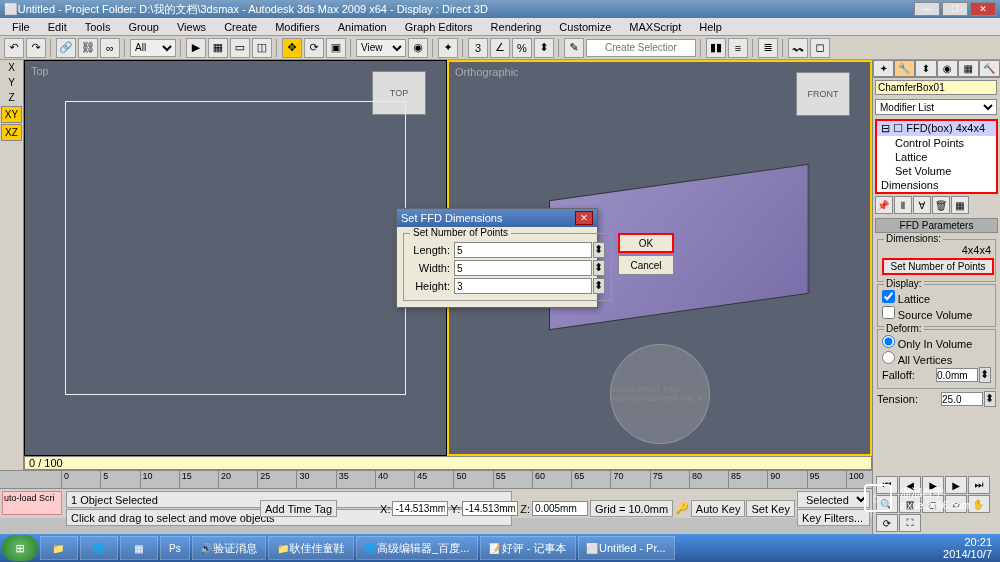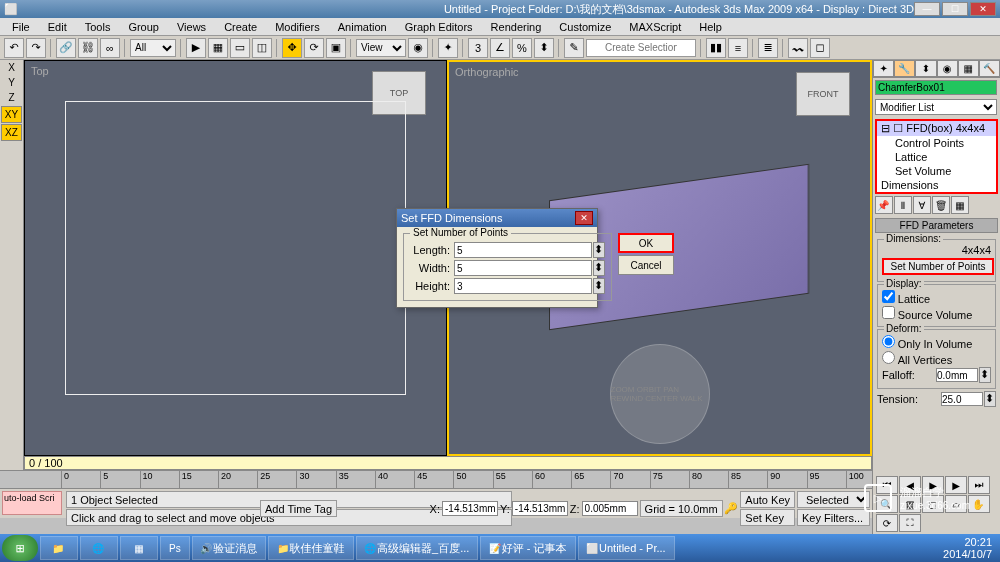--- a/index.html
+++ b/index.html
@@ -1,19 +1,19 @@
 <!DOCTYPE html>
 <html><head>
 <meta charset="utf-8">
 <style>
 * { margin: 0; padding: 0; box-sizing: border-box; font-family: Tahoma, Arial, sans-serif; font-size: 11px; }
 body { width: 1000px; height: 562px; background: #c0c0c0; overflow: hidden; position: relative; }
 
 .title-bar { height: 18px; background: linear-gradient(to bottom, #7a9fc4, #4a7aa8); color: #fff; display: flex; align-items: center; padding: 0 4px; }
-.title-bar-text { flex: 1; font-size: 11px; text-align: right; }
+.title-bar-text { flex: 1; font-size: 11px; }
 .win-controls { display: flex; gap: 2px; }
 .win-btn { width: 26px; height: 14px; background: #ddd; border: 1px solid #888; display: flex; align-items: center; justify-content: center; font-size: 9px; }
 .win-btn.close { background: #c94040; color: #fff; }
 
 .menu-bar { height: 18px; background: #e0e0e0; display: flex; align-items: center; padding: 0 4px; gap: 2px; border-bottom: 1px solid #999; }
 .menu-item { padding: 5px 8px; cursor: pointer; }
 
 .toolbar { height: 24px; background: #d4d0c8; border-bottom: 1px solid #999; display: flex; align-items: center; padding: 0 4px; gap: 2px; }
 .tb-btn { width: 20px; height: 20px; border: 1px solid #999; background: #e8e8e8; display: inline-flex; align-items: center; justify-content: center; font-size: 11px; }
 .tb-sep { width: 2px; height: 18px; border-left: 1px solid #999; margin: 0 2px; }
@@ -32,21 +32,21 @@
 .vp-top-obj { position: absolute; top: 40px; left: 40px; right: 40px; bottom: 60px; border: 1px solid #eee; }
 .vp-persp-obj { position: absolute; top: 120px; left: 100px; width: 260px; height: 130px; background: linear-gradient(135deg, #9a8fc4, #7a6faa); border: 1px solid #333; transform: skewY(-8deg) rotateX(2deg); }
 .vp-cube { position: absolute; top: 10px; right: 20px; width: 54px; height: 44px; background: #ddd; border: 1px solid #888; display: flex; align-items: center; justify-content: center; font-size: 9px; color: #555; }
 .vp-nav { position: absolute; bottom: 10px; left: 50%; transform: translateX(-50%); width: 100px; height: 100px; border-radius: 50%; background: rgba(180,180,180,0.3); border: 1px solid rgba(255,255,255,0.2); font-size:8px; color:#888; display:flex; align-items:center; justify-content:center; }
 
 .scroll-h { position: absolute; left: 24px; right: 0; bottom: 0; height: 14px; background: #fef9c3; border: 1px solid #888; display:flex; align-items:center; padding:0 4px; font-size:10px; }
 
 .cmd-panel { position: absolute; top: 60px; right: 0; width: 128px; bottom: 22px; background: #d4d0c8; border-left: 1px solid #888; overflow: hidden; }
 .panel-tabs { display: flex; height: 18px; border-bottom: 1px solid #888; }
 .panel-tab { flex: 1; border: 1px solid #888; background: #e8e8e8; display: flex; align-items: center; justify-content: center; font-size: 10px; }
-.panel-field { width: 122px; margin: 2px; border: 1px solid #888; background: #22c55e; padding: 1px 2px; font-size: 10px; }
+.panel-field { width: 122px; margin: 2px; border: 1px solid #888; background: #fef9c3; padding: 1px 2px; font-size: 10px; }
 .panel-select { width: 122px; margin: 2px; border: 1px solid #888; background: #fff; font-size: 10px; height: 16px; }
 .stack { margin: 2px; border: 2px solid #ff0000; background: #fff; font-size: 10px; }
 .stack-item { padding: 1px 4px; }
 .stack-item.sel { background: #d0d0ff; }
 .stack-sub { padding-left: 18px; }
 .panel-icons { display: flex; gap: 1px; margin: 2px; }
 .panel-icon { width: 18px; height: 18px; border: 1px solid #888; background: #e8e8e8; font-size: 10px; display:flex; align-items:center; justify-content:center;}
 .rollout-hdr { background: #b0b0b0; border: 1px solid #888; text-align: center; padding: 1px; margin: 4px 2px 2px; font-size: 10px; }
 .rollout-body { padding: 2px 4px; font-size: 10px; }
 .grp { border: 1px solid #999; margin: 2px 0; padding: 4px 4px 4px; position: relative; }
@@ -307,21 +307,21 @@
   </div>
   <div style="position:absolute; right:2px; top:20px; display:flex; gap:2px; align-items:center;">
     <span>X:</span>
       <input class="coord-input" value="-14.513mm" style="">
     <span>Y:</span>
       <input class="coord-input" value="-14.513mm" style="">
     <span>Z:</span>
       <input class="coord-input" value="0.005mm" style="">
     <span class="status-seg">Grid = 10.0mm</span>
     <span>🔑</span>
-    <div style="display:flex; flex-direction:column; gap:1px;">
+    <div style="display:flex; gap:1px;">
       <button class="status-seg">Auto Key</button>
       <button class="status-seg">Set Key</button>
     </div>
     <div style="display:flex; flex-direction:column; gap:1px;">
       <select class="status-seg"><option>Selected</option></select>
       <button class="status-seg">Key Filters...</button>
     </div>
   </div>
   <div style="position:absolute; left:260px; bottom:1px;">
     <span class="status-seg">Add Time Tag</span>

